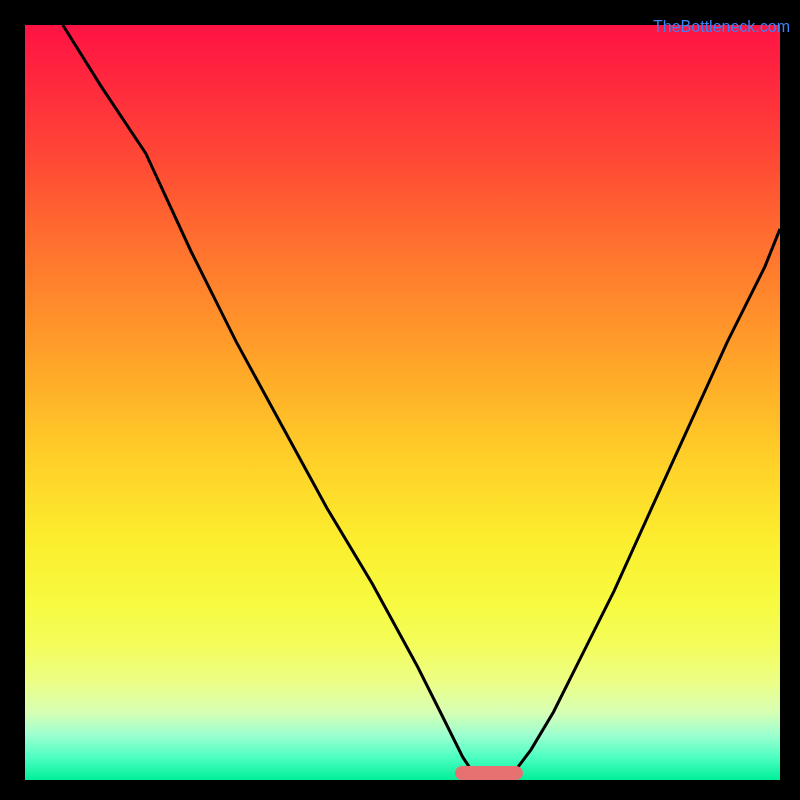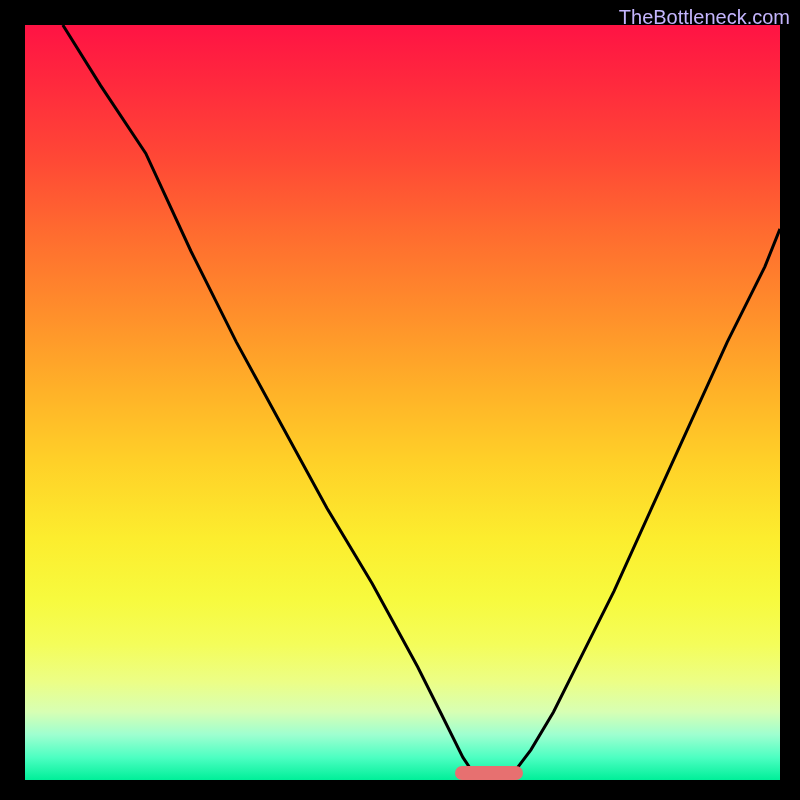--- a/index.html
+++ b/index.html
@@ -5,25 +5,25 @@
   * { margin: 0; padding: 0; box-sizing: border-box; }
   html, body { width: 800px; height: 800px; overflow: hidden; background: #000; }
   .chart-container {
     position: relative;
     width: 800px;
     height: 800px;
     background: #000;
   }
   .watermark {
     position: absolute;
-    top: 6px;
+    top: 18px;
     right: 10px;
-    color: #c4b5fd;
+    color: #3b82f6;
     font-family: Arial, sans-serif;
-    font-size: 20px;
+    font-size: 16px;
     font-weight: 500;
     z-index: 10;
   }
   .plot-area {
     position: absolute;
     left: 25px;
     top: 25px;
     width: 755px;
     height: 755px;
     overflow: hidden;

